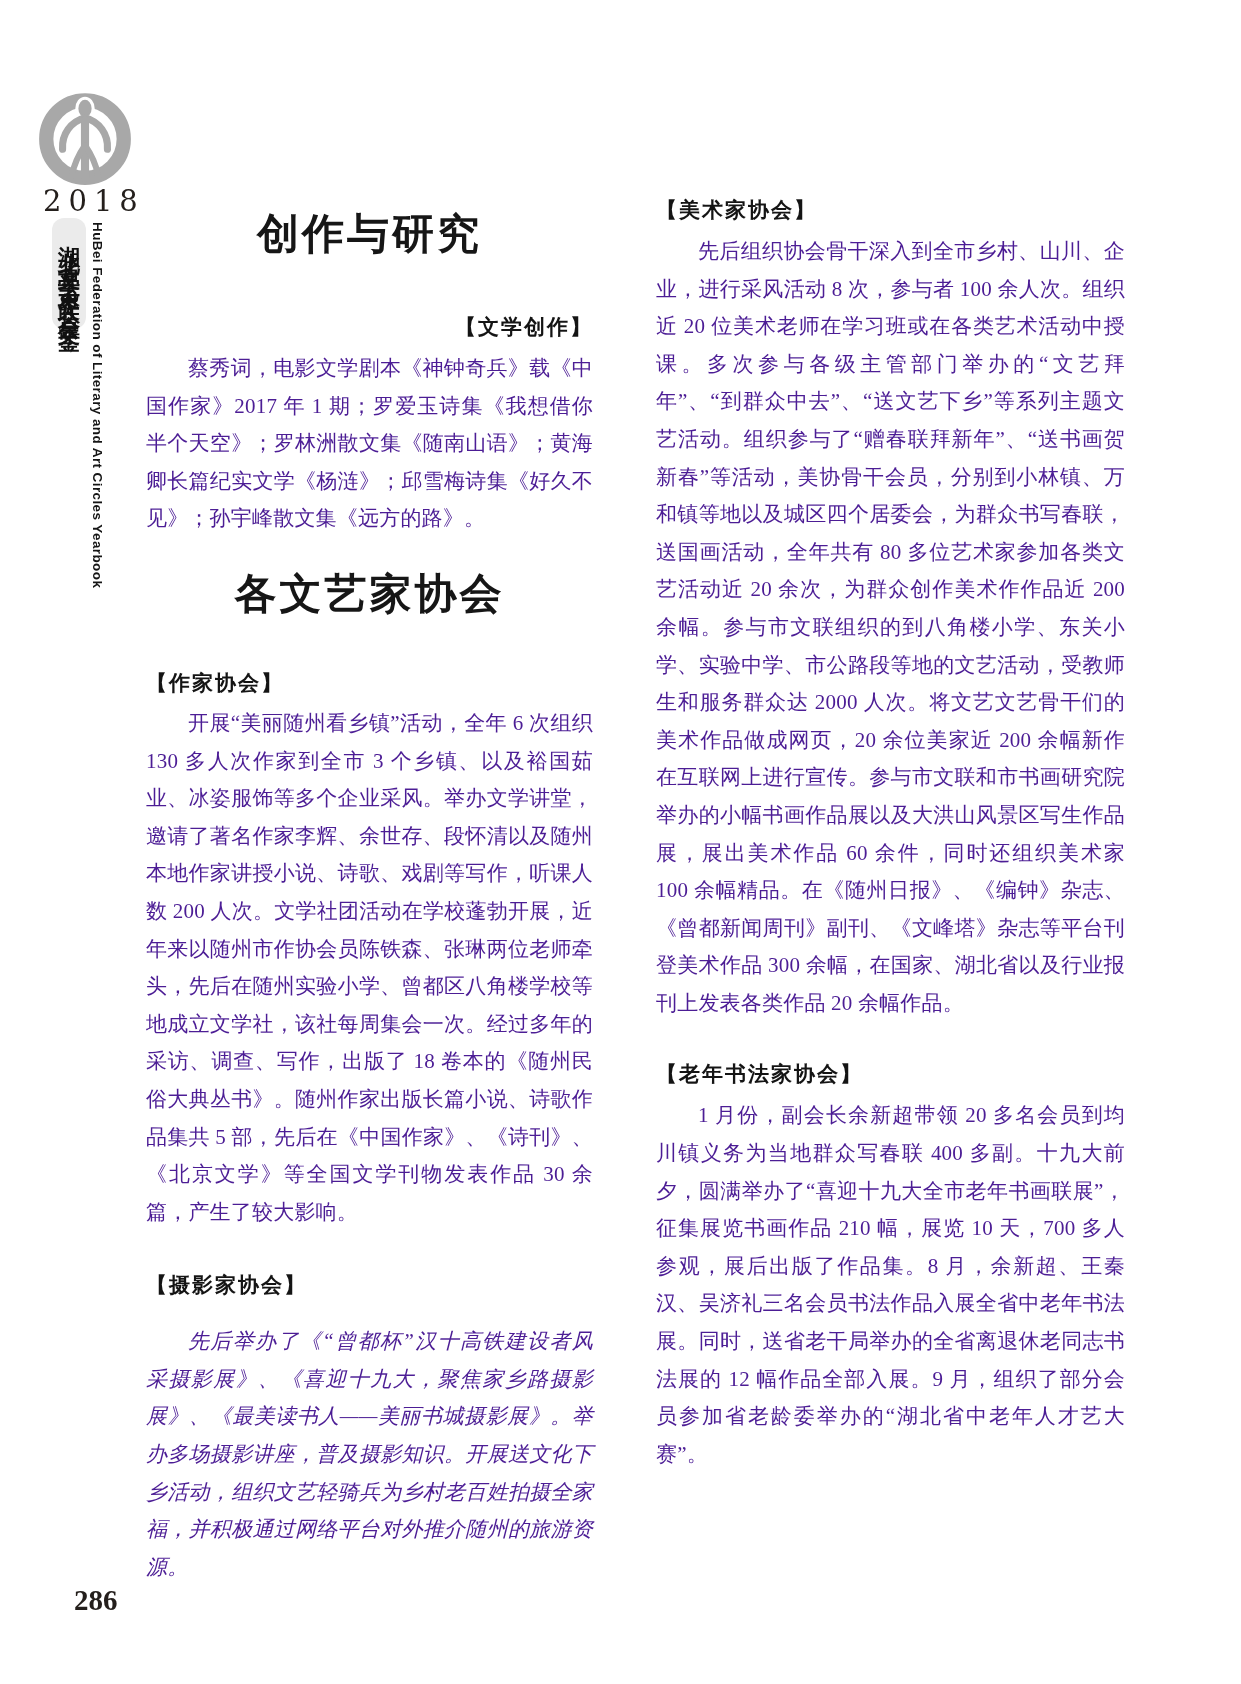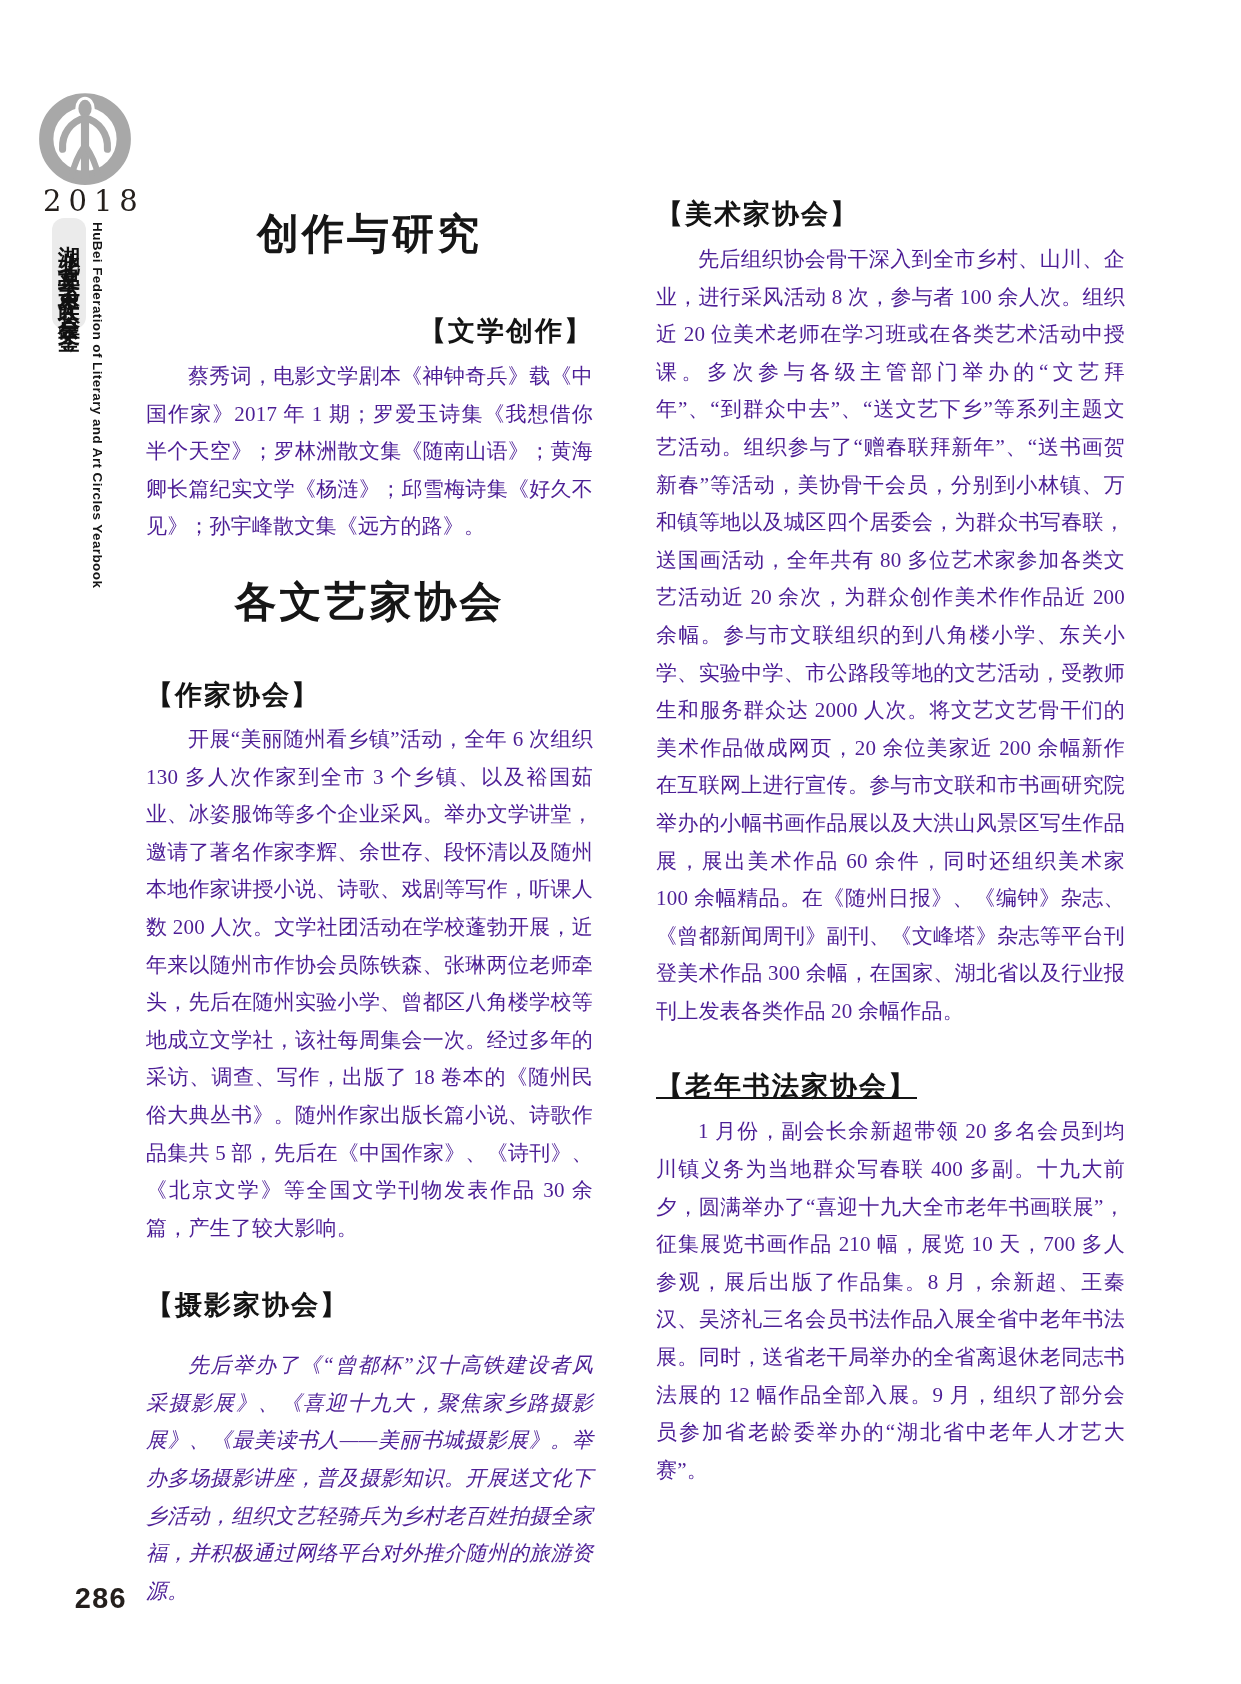--- a/index.html
+++ b/index.html
@@ -36,41 +36,41 @@
   .col{position:absolute;}
   .col-left{left:146px;top:190px;width:447px;}
   .col-right{left:656px;top:196px;width:469px;}
   .big-title{
     font-family:"Liberation Sans","DejaVu Sans",sans-serif;
     font-weight:bold;font-size:42px;letter-spacing:3px;
     text-align:center;margin:16px;color:#161616;
   }
   .sec-header{
     font-family:"Liberation Sans","DejaVu Sans",sans-serif;
-    font-weight:bold;font-size:27px;letter-spacing:2px;color:#141414;margin:0;
+    font-weight:bold;font-size:21px;letter-spacing:2px;color:#141414;margin:0;
   }
   .body-par{
     margin:0;font-size:21px;line-height:37.6px;text-align:justify;
     text-indent:2em;color:#4c1d95;letter-spacing:0.2px;
     font-family:"Liberation Serif","DejaVu Serif",serif;
   }
   
   .mt-sec1{margin-top:51px;text-align:right;}      
   .mt-body1{margin-top:9px;}
   .mt-title2{margin-top:28px;}    
   .mt-sec2{margin-top:47px;}      
   .mt-body2{margin-top:8px;}
   .mt-sec3{margin-top:40px;}      
   .mt-body3{margin-top:24px;font-style:italic;}
   .mt-rbody{margin-top:9px;}
-  .mt-rsec2{margin-top:38px;text-decoration:underline;}     
+  .mt-rsec2{margin-top:38px;}     
   
   .page-num{
     position:absolute;left:74px;top:1584px;
-    font-family:Liberation Mono, monospace;
+    font-family:Liberation Serif, serif;
     font-weight:bold;font-size:29px;color:#241f1c;
   }
 </style>
 </head>
 <body>
 
 <svg class="logo" viewBox="0 0 100 100" xmlns="http://www.w3.org/2000/svg" aria-hidden="true">
   <circle cx="50" cy="52" r="38" fill="none" stroke="#a8a8a8" stroke-width="14"></circle>
   <ellipse cx="50" cy="22" rx="8" ry="10" fill="#a8a8a8" stroke="#ffffff" stroke-width="3"></ellipse>
   <path d="M50 31 C 36 35, 27 47, 28 62" fill="none" stroke="#a8a8a8" stroke-width="7" stroke-linecap="round"></path>

